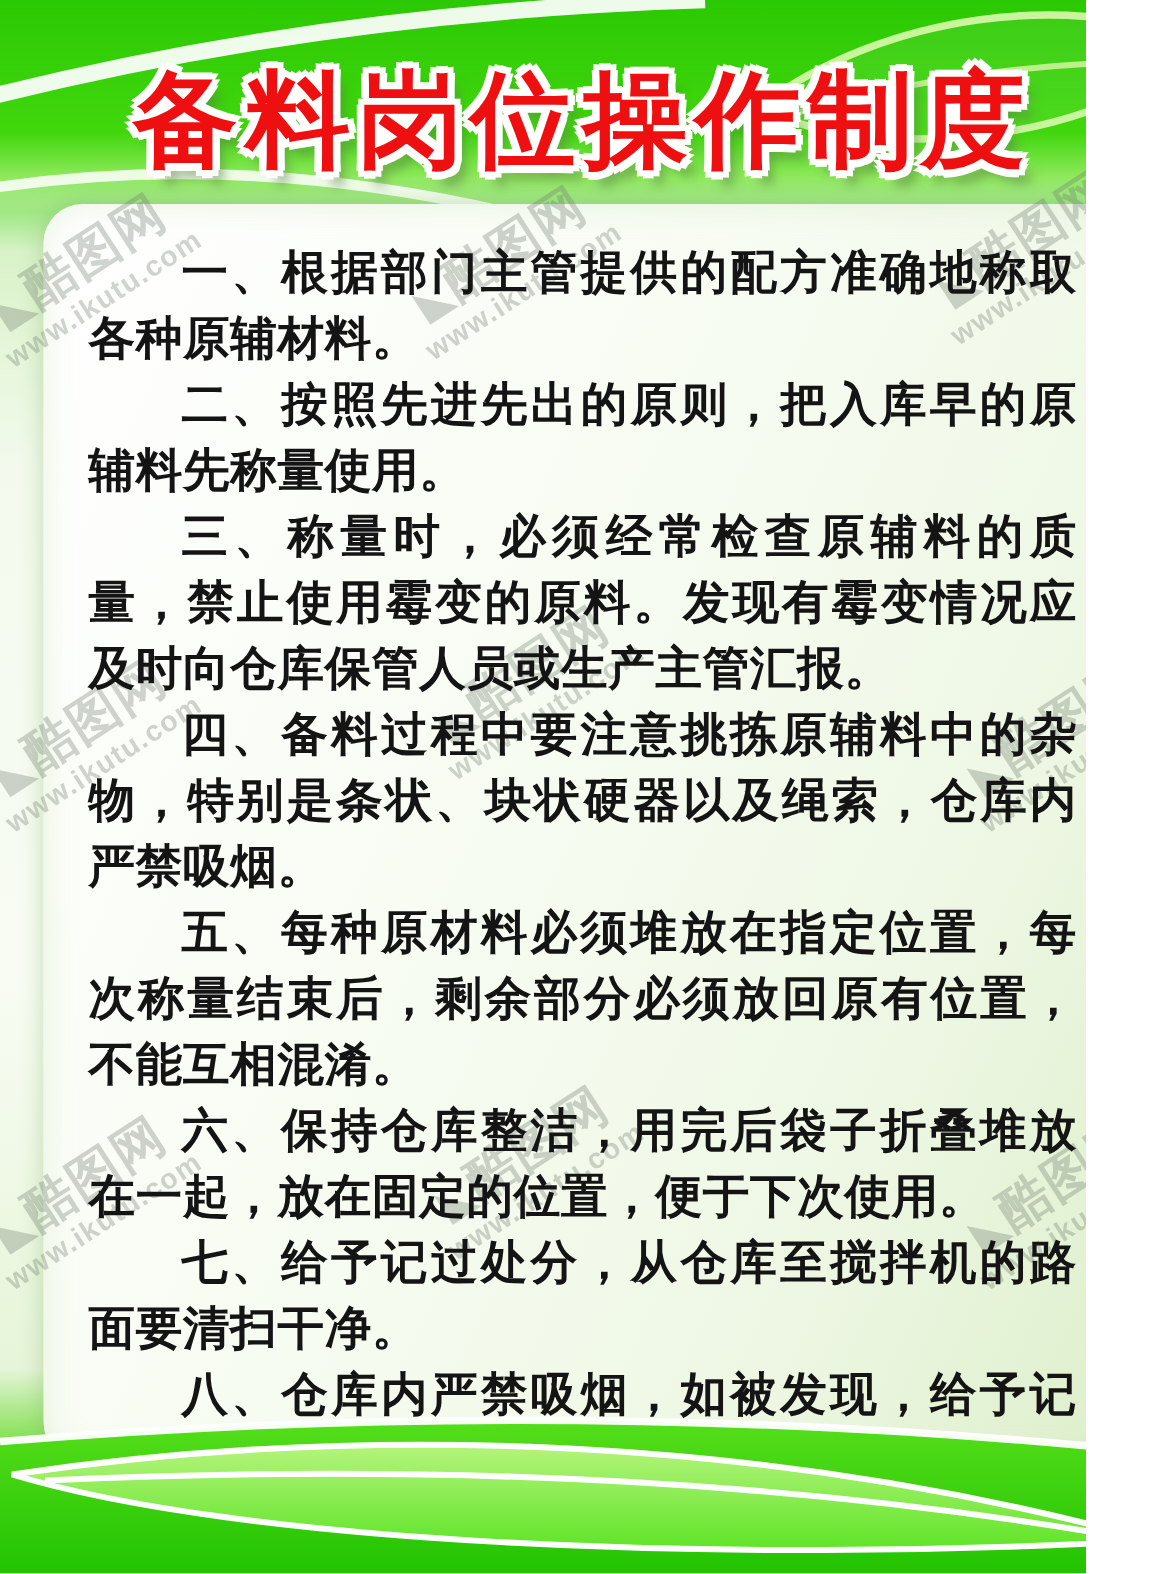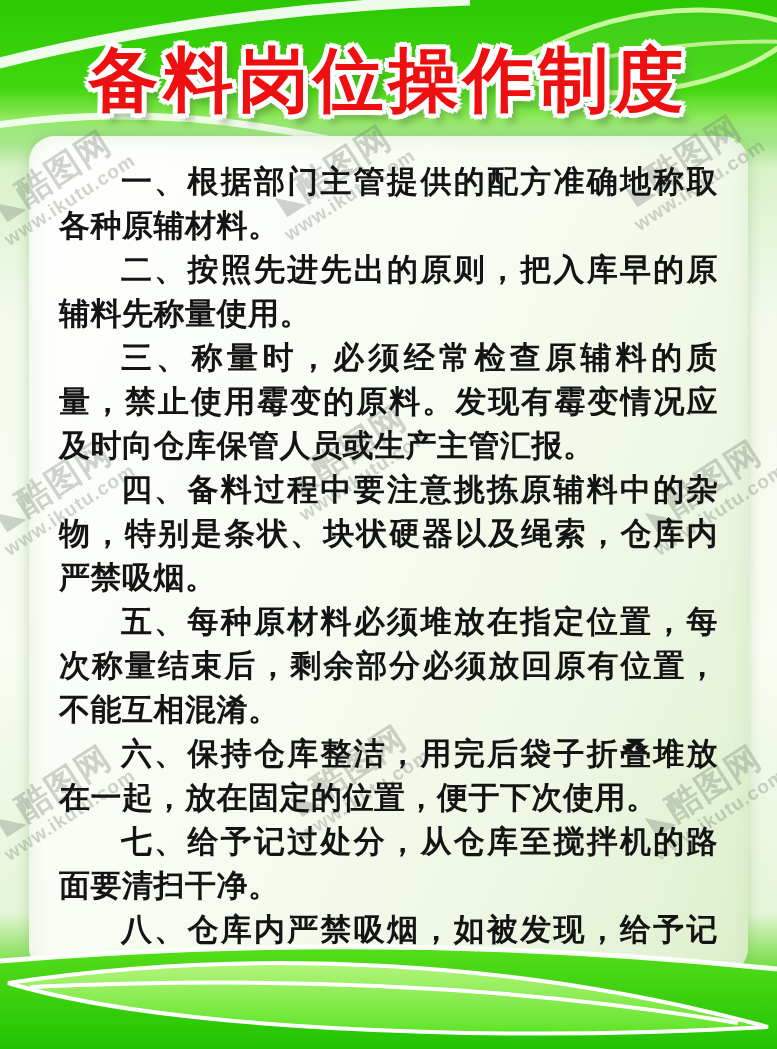--- a/index.html
+++ b/index.html
@@ -1,25 +1,26 @@
 <!DOCTYPE html>
 <html><head>
 <meta charset="utf-8">
 <style>
   html,body{margin:0;padding:0;}
   .poster{
     position:relative;
-    width:777px;height:1049px;
+    width:676px;height:1049px;
     overflow:hidden;
     font-family:"Liberation Sans","DejaVu Sans",sans-serif;
     background:linear-gradient(180deg,
       #2cc904 0%, #3ad508 9%,
       #d9f2c9 16%, #f3faed 30%,
       #f8fcf3 62%, #e6f5d8 87%,
       #64da2a 93%, #2cc904 100%);
+    padding-left:48px;
   }
   
   .top-deco{position:absolute;top:0;left:0;z-index:1;}
   
   .bottom-deco{position:absolute;bottom:0;left:0;z-index:3;}
   
   .title{
     position:absolute;top:28px;left:0;width:777px;height:104px;
     z-index:2;
     text-align:center;line-height:104px;

